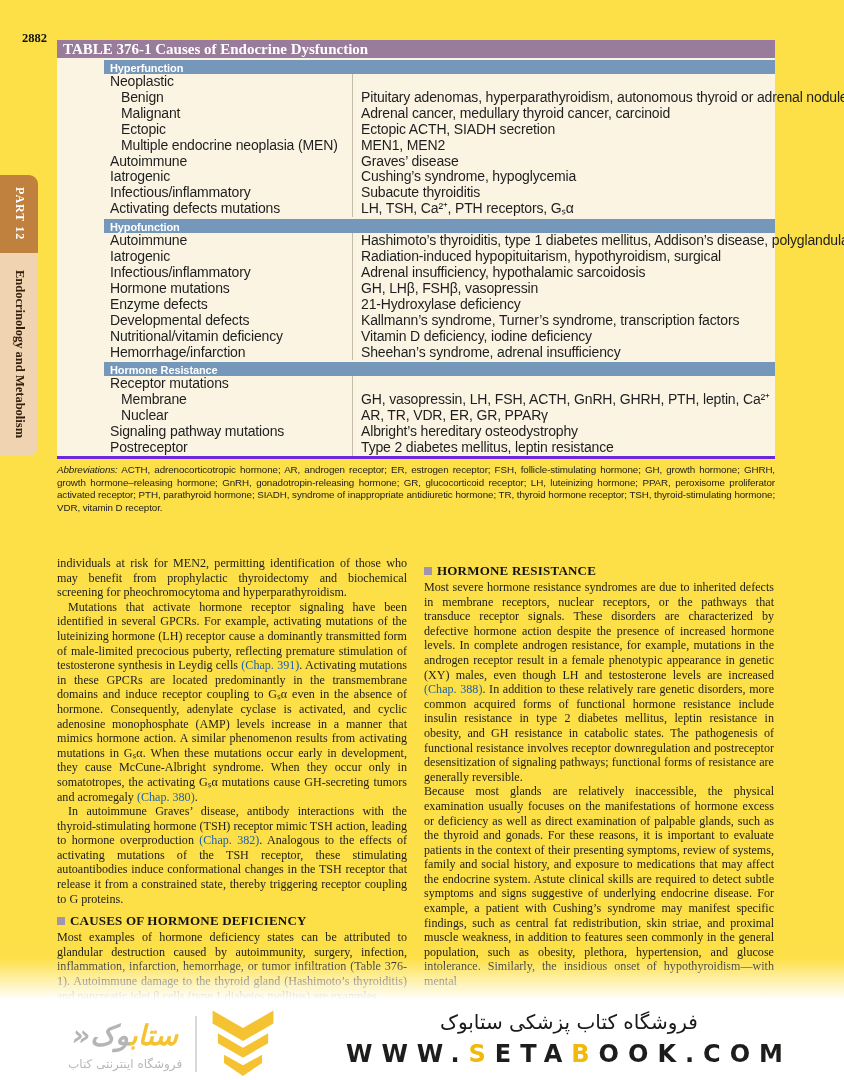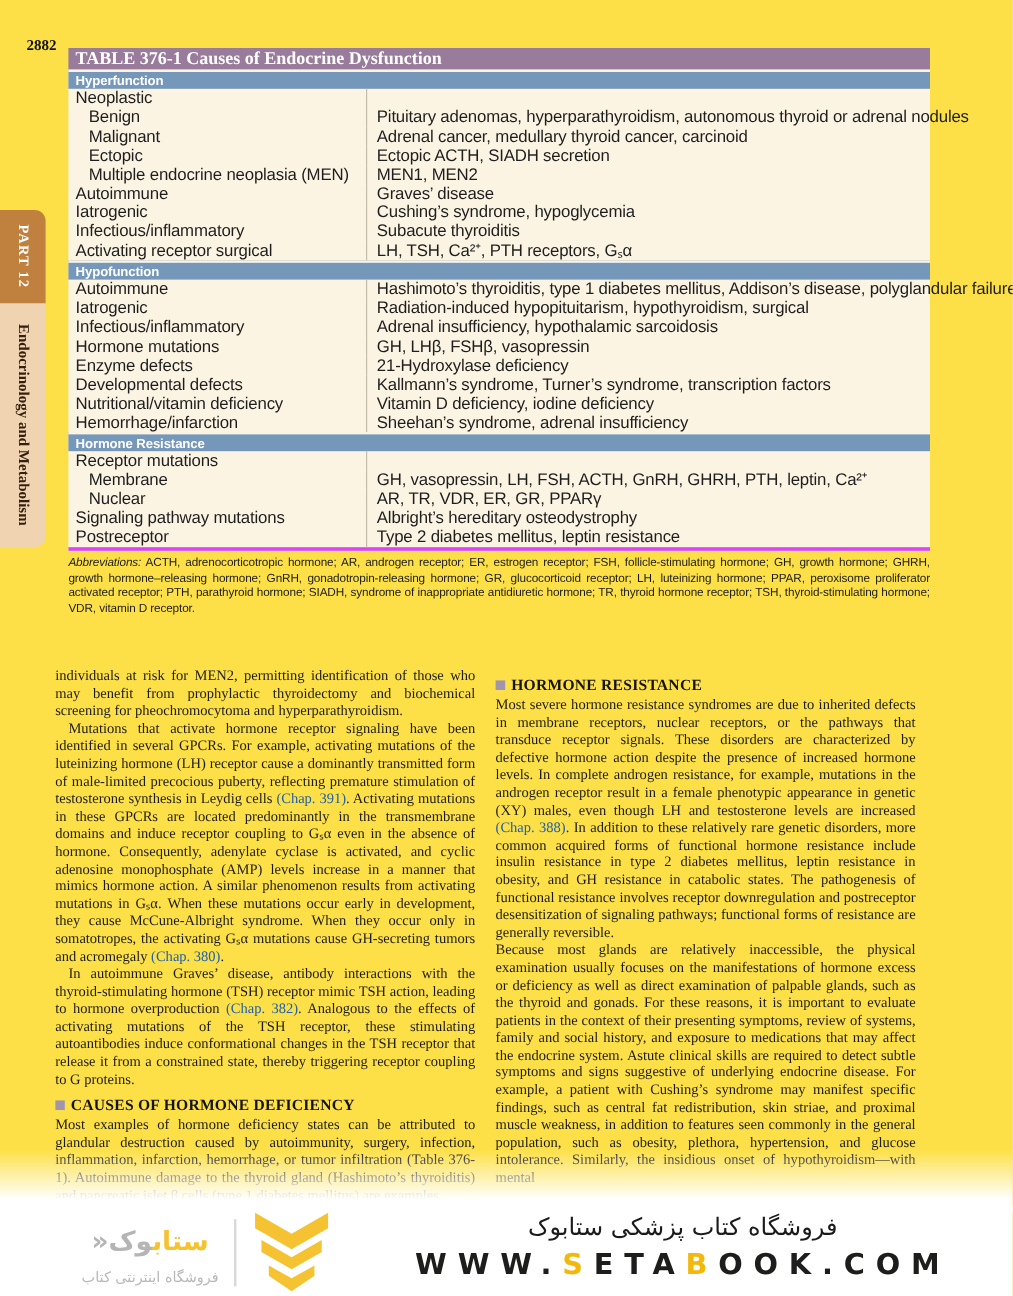--- a/index.html
+++ b/index.html
@@ -39,42 +39,42 @@
   }
   .tbl-colhead {
     display:grid; grid-template-columns:248px 1fr; background:#f6e2b0;
     border-bottom:2px solid #8f6f91; height:17px;
   }
   .tbl-colhead .c {
     font-weight:bold; font-size:10.3px; line-height:15px; color:#585048; letter-spacing:-0.1px;
     padding-left:6px;
   }
   .tbl-colhead .c2 { border-left:1px solid #8f6f91; padding-left:8px; }
-  .tbl-body { background:#fbf4e3; border-bottom:3px solid #d946ef; }
+  .tbl-body { background:#fbf4e3; border-bottom:3px solid #6d28d9;padding-left:47px; }
   .sec-bar {
     background:#7597ba; color:#fff; font-weight:bold; font-size:11px;
     height:16px; line-height:16px; padding-left:6px; border-top:2px solid #fbf4e3;
     letter-spacing:-0.1px;
   }
   .trow { display:grid; grid-template-columns:248px 1fr; }
   .trow .t, .trow .e {
     font-size:14px; line-height:15.9px; color:#1e1e1e; letter-spacing:-0.15px; white-space:nowrap;
   }
   .trow .t { padding-left:6px; }
   .trow .t.ind { padding-left:17px; }
   .trow .e { border-left:1px solid #c4bcab; padding-left:8px; }
   .tbl-foot {
     margin-top:5px; font-size:9.8px; line-height:12.6px; color:#1c1c1c;
     letter-spacing:-0.1px; text-align:justify;
   }
   .tbl-foot .ital { font-style:italic; }
 
   
   .cols {
-    position:absolute; left:46px; top:556px; width:718px; height:458px;
+    position:absolute; left:57px; top:556px; width:718px; height:458px;
     display:flex; gap:17px; overflow:hidden;
   }
   .col { width:350px; font-size:12.1px; line-height:14.6px; text-align:justify; color:#1d1d1d; }
   .col p { margin:0; }
   .col p.ind { text-indent:11px; }
   .col p.faded { opacity:0.32; filter:blur(0.3px); }
   .col .heading {
     font-weight:bold; font-size:13px; letter-spacing:0.2px; margin:7px 0 2px 0;
     white-space:pre-line; text-align:left; line-height:15px; color:#141414;
   }
@@ -87,21 +87,21 @@
     position:absolute; left:0; top:958px; width:100%; height:52px;
     background:linear-gradient(to bottom, rgba(255,255,255,0) 0%, #ffffff 80%);
     pointer-events:none;
   }
 
   
   .footer { position:absolute; left:0; top:1005px; width:844px; height:75px; background:#fff;
             font-family:"DejaVu Sans", sans-serif; }
   .f-left { position:absolute; left:68px; top:4px; display:flex; align-items:center; gap:13px; }
   .wordmark { text-align:center; }
-  .wm-line { direction:rtl; font-weight:bold; font-size:22px; line-height:36px; letter-spacing:1px; }
+  .wm-line { direction:rtl; font-weight:bold; font-size:28px; line-height:36px; letter-spacing:1px;font-style:italic; }
   .wm-y { color:#f5c332; }
   .wm-g { color:#b5b5b5; }
   .wm-tag { direction:rtl; color:#b9b9b9; font-size:12px; margin-top:3px; }
   .f-div { width:2px; height:56px; background:#d9d9d9; }
   .f-right { position:absolute; right:52px; top:2px; text-align:center; }
   .f-fa { direction:rtl; font-size:20px; color:#1a1a1a; font-weight:500; line-height:30px; }
   .f-url { font-family:"DejaVu Sans", sans-serif; font-weight:bold; font-size:24px;
            letter-spacing:9px; color:#1d1d1b; line-height:34px; }
   .f-url .acc { color:#f0b90b; }
 </style>
@@ -151,21 +151,21 @@
         </div>
         <div class="trow">
           <div class="t">Iatrogenic</div>
           <div class="e">Cushing’s syndrome, hypoglycemia</div>
         </div>
         <div class="trow">
           <div class="t">Infectious/inflammatory</div>
           <div class="e">Subacute thyroiditis</div>
         </div>
         <div class="trow">
-          <div class="t">Activating receptor surgical</div>
+          <div class="t">Activating defects mutations</div>
           <div class="e">LH, TSH, Ca²⁺, PTH receptors, Gₛα</div>
         </div>
         <div class="sec-bar">Hypofunction</div>
         <div class="trow">
           <div class="t">Autoimmune</div>
           <div class="e">Hashimoto’s thyroiditis, type 1 diabetes mellitus, Addison’s disease, polyglandular failure</div>
         </div>
         <div class="trow">
           <div class="t">Iatrogenic</div>
           <div class="e">Radiation-induced hypopituitarism, hypothyroidism, surgical</div>

